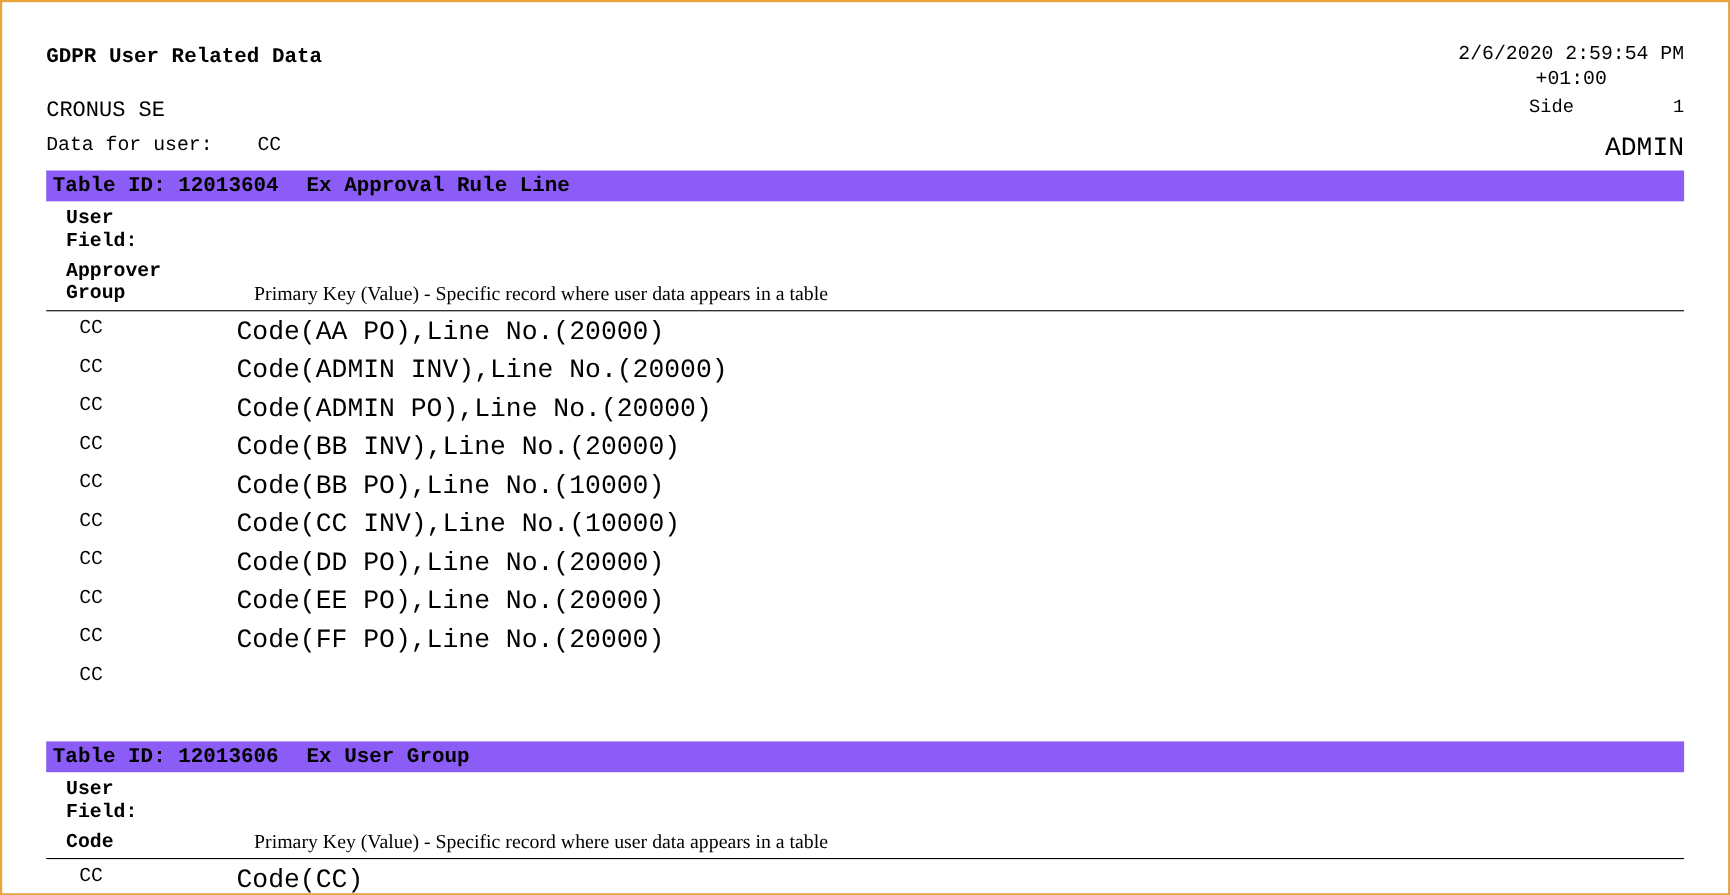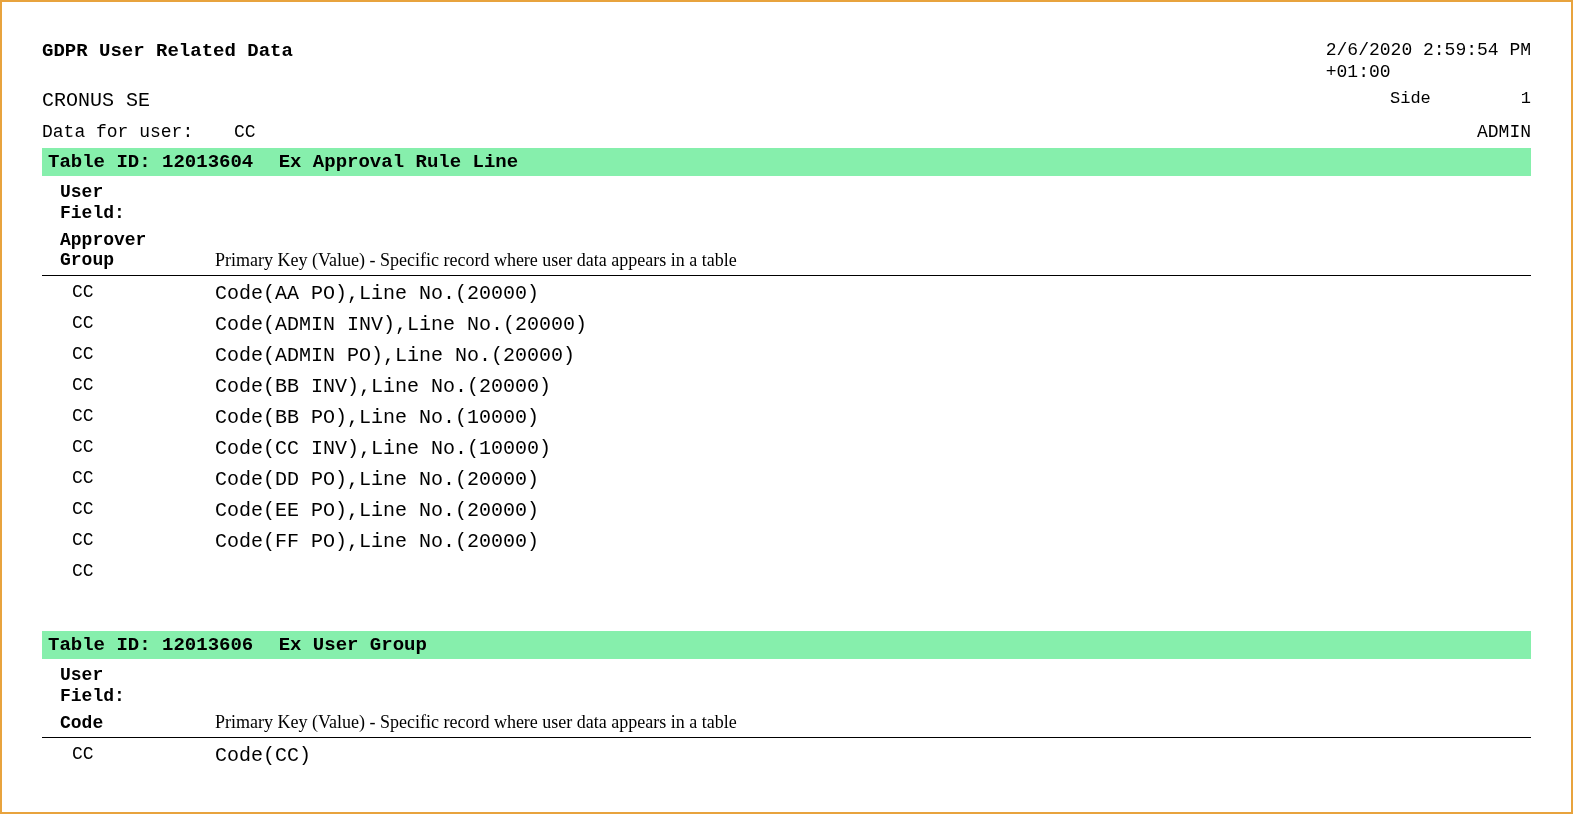--- a/index.html
+++ b/index.html
@@ -18,21 +18,21 @@
     display: flex;
     justify-content: space-between;
     align-items: flex-start;
     margin-bottom: 6px;
   }
   .title {
     font-weight: bold;
     font-size: 19px;
   }
   .timestamp-block {
-    text-align: left;
+    text-align: center;
     font-size: 18px;
     line-height: 1.2;
   }
   .second-row {
     display: flex;
     justify-content: space-between;
     margin-top: 6px;
   }
   .company { font-size: 20px; }
   .side-block {
@@ -40,23 +40,23 @@
     gap: 90px;
     font-size: 17px;
   }
   .third-row {
     display: flex;
     justify-content: space-between;
     margin-top: 10px;
   }
   .data-for-user { font-size: 18px; }
   .data-for-user .lbl { margin-right: 30px; }
-  .admin { font-size: 18px; }
+  .admin { font-size: 24px; }
   .section-header {
-    background: #86efac;
+    background: #8b5cf6;
     padding: 3px 6px;
     margin-top: 6px;
     font-size: 19px;
   }
   .section-header .tid-lbl { font-weight: bold; }
   .section-header .tid-val { font-weight: bold; }
   .section-header .tname { font-weight: bold; margin-left: 14px; }
   .field-block {
     display: flex;
     padding: 6px 0 4px 18px;
@@ -74,20 +74,21 @@
   .field-block.two-line .field-left .line2 { display: block; }
   .hr-full {
     border: none;
     border-top: 1px solid #000;
     margin: 2px 0;
   }
   .label-row {
     display: flex;
     padding: 2px 0 2px 18px;
     align-items: flex-end;
+    gap: 16px;
   }
   .label-left {
     width: 155px;
     font-weight: bold;
     line-height: 1.15;
   }
   .label-right {
     flex: 1;
     font-family: Liberation Serif, serif;
   }
@@ -97,21 +98,21 @@
   .data-row {
     display: flex;
     padding: 4px 0 4px 30px;
   }
   .data-col1 {
     width: 143px;
     font-size: 18px;
   }
   .data-col2 {
     flex: 1;
-    font-size: 20px;
+    font-size: 24px;
   }
   .spacer { height: 40px; }
 </style>
 </head>
 <body>
 
 <div class="header-row">
   <div class="title">GDPR User Related Data</div>
   <div class="timestamp-block">
     <div>2/6/2020 2:59:54 PM</div>

